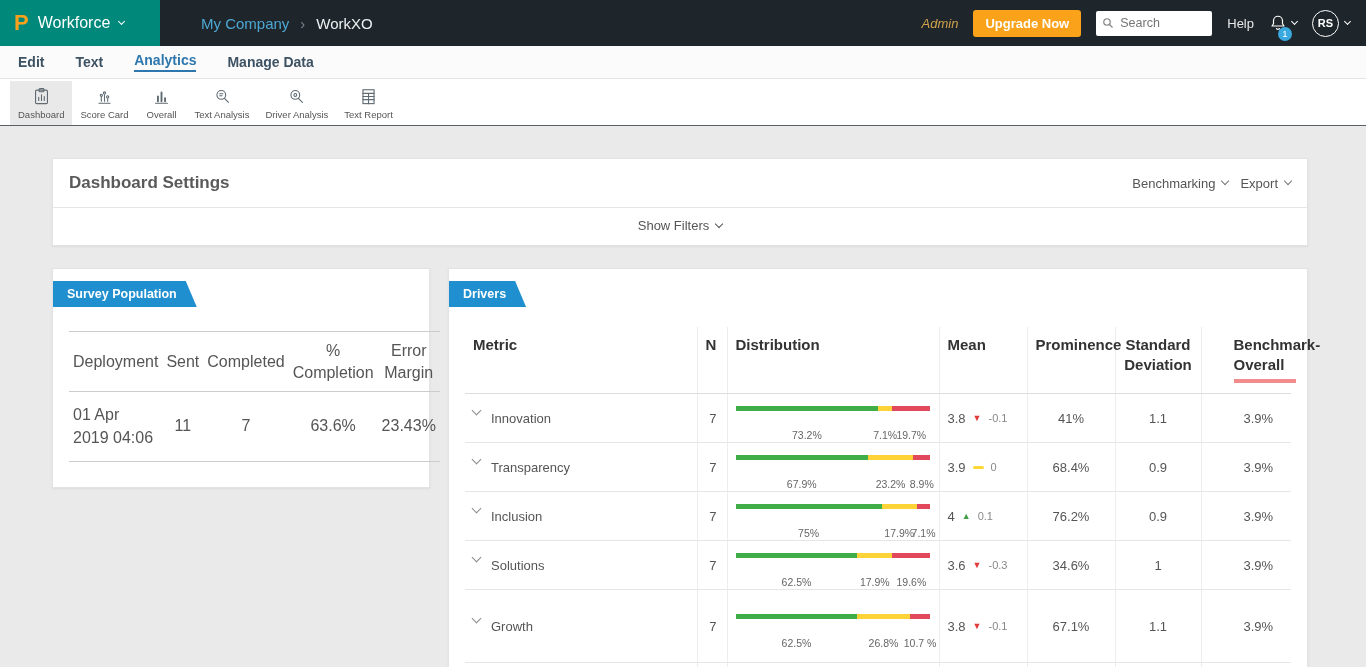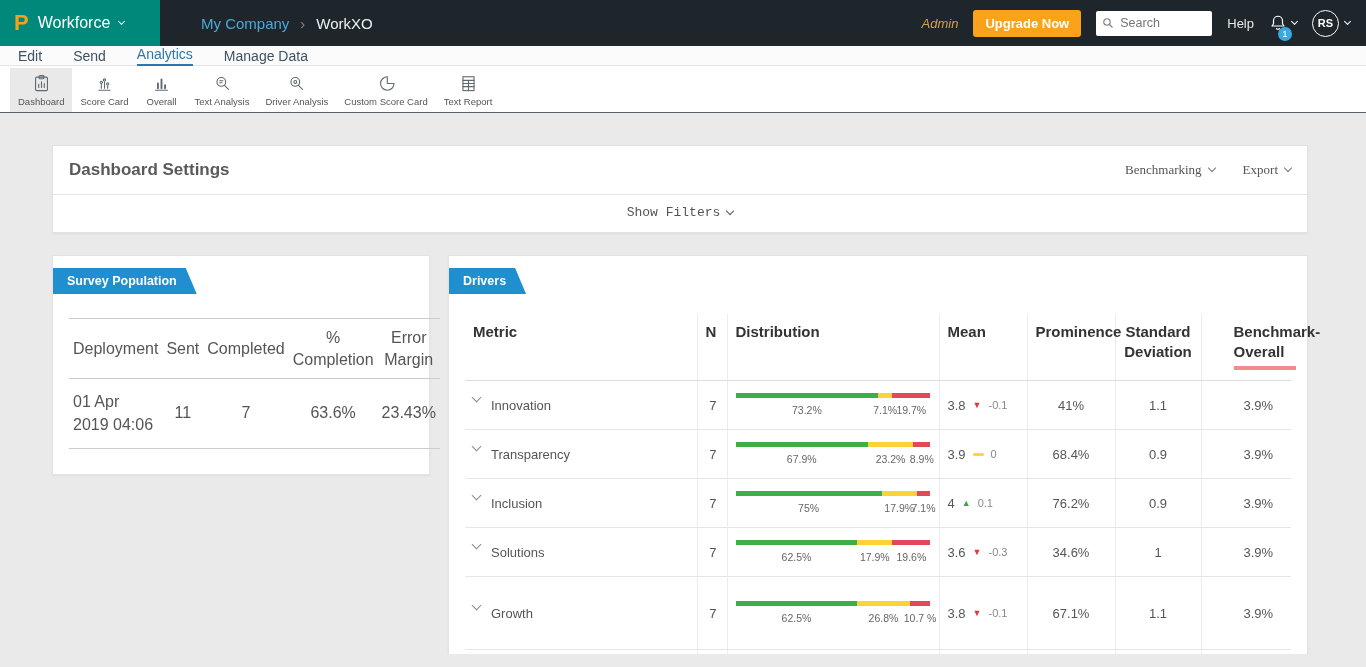--- a/index.html
+++ b/index.html
@@ -33,47 +33,47 @@
                        font-family:inherit; outline:none; }
   .help { color:#e8e8e8; font-size:13px; cursor:pointer; }
   .bell-wrap { position:relative; display:flex; align-items:center; gap:5px; cursor:pointer; color:#fff; }
   .badge { position:absolute; left:9px; top:13px; width:14px; height:14px; border-radius:50%;
            background:#3aa9e0; color:#fff; font-size:9.5px; line-height:14px; text-align:center; }
   .avatar-wrap { display:flex; align-items:center; gap:6px; cursor:pointer; color:#fff; }
   .avatar { width:27px; height:27px; border:1px solid #fff; border-radius:50%; color:#fff;
             font-size:11px; font-weight:bold; display:flex; align-items:center; justify-content:center; }
 
   
-  .tabs { display:flex; align-items:center; gap:31px; height:20px; background:#fbfbfb;
-          padding-left:18px; border-bottom:1px solid #e4e4e4; }
+  .tabs { display:flex; align-items:center; gap:31px; height:33px; background:#fbfbfb;
+          padding-left:18px; border-bottom:1px solid #e4e4e4;font-weight:bold; }
   .tab { font-size:14px; color:#3d5263; cursor:pointer; }
   .tab.active { color:#2e77ae; border-bottom:2px solid #2e77ae; padding-bottom:2px; }
 
   
   .toolbar { display:flex; align-items:stretch; background:#fff; height:47px;
              padding:2px 0 0 10px; border-bottom:1px solid #5a6166; }
   .tool { display:flex; flex-direction:column; align-items:center; justify-content:center;
           gap:3px; padding:2px 8px; min-width:50px; cursor:pointer; }
   .tool.selected { background:#e9e9e9; }
   .tool .lbl { font-size:9.5px; color:#555; white-space:nowrap; }
   .tool svg { stroke:#5f6a72; fill:none; stroke-width:1.4; stroke-linecap:round; }
 
   
   .page { background:#eaeaea; height:541px; overflow:hidden; padding:32px 58px 0 52px; }
   .card { background:#fff; border:1px solid #e3e3e3; box-shadow:0 1px 2px rgba(0,0,0,.06); }
 
   .settings-card { margin-bottom:22px; }
   .settings-top { display:flex; align-items:center; padding:14px 16px; }
   .settings-title { font-size:17px; color:#5a5a5a; }
-  .settings-actions { margin-left:auto; display:flex; gap:28px;font-family:Liberation Serif, serif; }
+  .settings-actions { margin-left:auto; display:flex; gap:12px; }
   .action { display:flex; align-items:center; gap:7px; font-size:13px; color:#555; cursor:pointer; }
   .action .chev { color:#777; }
   .settings-divider { border-top:1px solid #e6e6e6; }
   .show-filters { display:flex; justify-content:center; align-items:center; gap:7px;
-                  padding:10px 0 12px; font-size:13px; color:#555; cursor:pointer;font-family:Liberation Mono, monospace; }
+                  padding:10px 0 12px; font-size:13px; color:#555; cursor:pointer; }
 
   .columns { display:grid; grid-template-columns:378px 1fr; gap:18px; align-items:start; }
 
   .ribbon { display:inline-block; background:#1f8fd0; color:#fff; font-size:12.5px; font-weight:bold;
             padding:6px 20px 6px 14px; margin-top:12px;
             clip-path:polygon(0 0, calc(100% - 11px) 0, 100% 100%, 0 100%); }
 
   
   .outcome-card { margin-bottom:8px; }
   .gauges { display:flex; justify-content:space-around; padding:12px 10px 12px; }
@@ -104,21 +104,21 @@
   .drivers-table th:last-child, .drivers-table td:last-child { border-right:none;padding-left:32px; }
   .drivers-table td { padding:12px 8px; border-bottom:1px solid #e6e6e6;
                       border-right:1px solid #ededed; vertical-align:middle; }
   tr.tall td { padding-top:24px; padding-bottom:24px; }
   .metric-cell { display:flex; align-items:flex-start; gap:11px; color:#555; }
   .metric-cell .chev { color:#8a8a8a; width:7px; height:7px; cursor:pointer; }
   .c-n { text-align:right; padding-right:10px !important; }
   .bar { display:flex; height:5px; width:100%; }
   .seg.g { background:#3fae49; } .seg.y { background:#fdd338; } .seg.r { background:#e2485c; }
   .bar-labels { position:relative; height:13px; margin-top:6px; font-size:10.5px; color:#666; }
-  .bl { position:absolute; top:0; transform:translateX(-50%); white-space:nowrap; }
+  .bl { position:absolute; top:12px; transform:translateX(-50%); white-space:nowrap; }
   .mean-cell { display:flex; align-items:center; gap:7px; }
   .trend.up { color:#43a047; font-size:9px; }
   .trend.down { color:#e03b3b; font-size:9px; }
   .trend.flat { width:11px; height:3px; background:#fdd835; border-radius:2px; display:inline-block; }
   .delta { font-size:11px; color:#888; }
   .c-center { text-align:center; }
   .bench-underline { height:4px; background:#f28c8c; width:62px; margin:5px auto 0; }
 </style>
 </head>
 <body>
@@ -155,21 +155,21 @@
     </div>
     <div class="avatar-wrap">
       <span class="avatar">RS</span>
       <span class="chev sm"></span>
     </div>
   </div>
 </header>
 
 <nav class="tabs">
   <span class="tab">Edit</span>
-  <span class="tab">Send</span>
+  <span class="tab">Text</span>
   <span class="tab active">Analytics</span>
   <span class="tab">Manage Data</span>
 </nav>
 
 <div class="toolbar">
   <div class="tool selected">
     <svg width="19" height="19" viewBox="0 0 24 24">
       <rect x="4.5" y="4" width="15" height="17" rx="1.5"></rect>
         <rect x="9" y="2" width="6" height="4" rx="1"></rect>
       <path d="M8.5 17v-4M12 17v-7M15.5 17v-5"></path>
@@ -201,26 +201,20 @@
     </svg>
     <span class="lbl">Text Analysis</span>
   </div>
   <div class="tool">
     <svg width="19" height="19" viewBox="0 0 24 24">
       <circle cx="10.5" cy="10" r="5.5"></circle>
         <path d="M14.5 14.5L19.5 19.5"></path>
         <circle cx="10.5" cy="10" r="1.8"></circle>
     </svg>
     <span class="lbl">Driver Analysis</span>
-  </div>
-  <div class="tool">
-    <svg width="19" height="19" viewBox="0 0 24 24">
-      <path d="M13 3.5A8.5 8.5 0 1 0 21.5 12H13z"></path>
-    </svg>
-    <span class="lbl">Custom Score Card</span>
   </div>
   <div class="tool">
     <svg width="19" height="19" viewBox="0 0 24 24">
       <rect x="5" y="3.5" width="14" height="17.5"></rect>
         <path d="M5 8h14M5 12h14M5 16h14M12 8v13"></path>
     </svg>
     <span class="lbl">Text Report</span>
   </div>
 </div>
 

